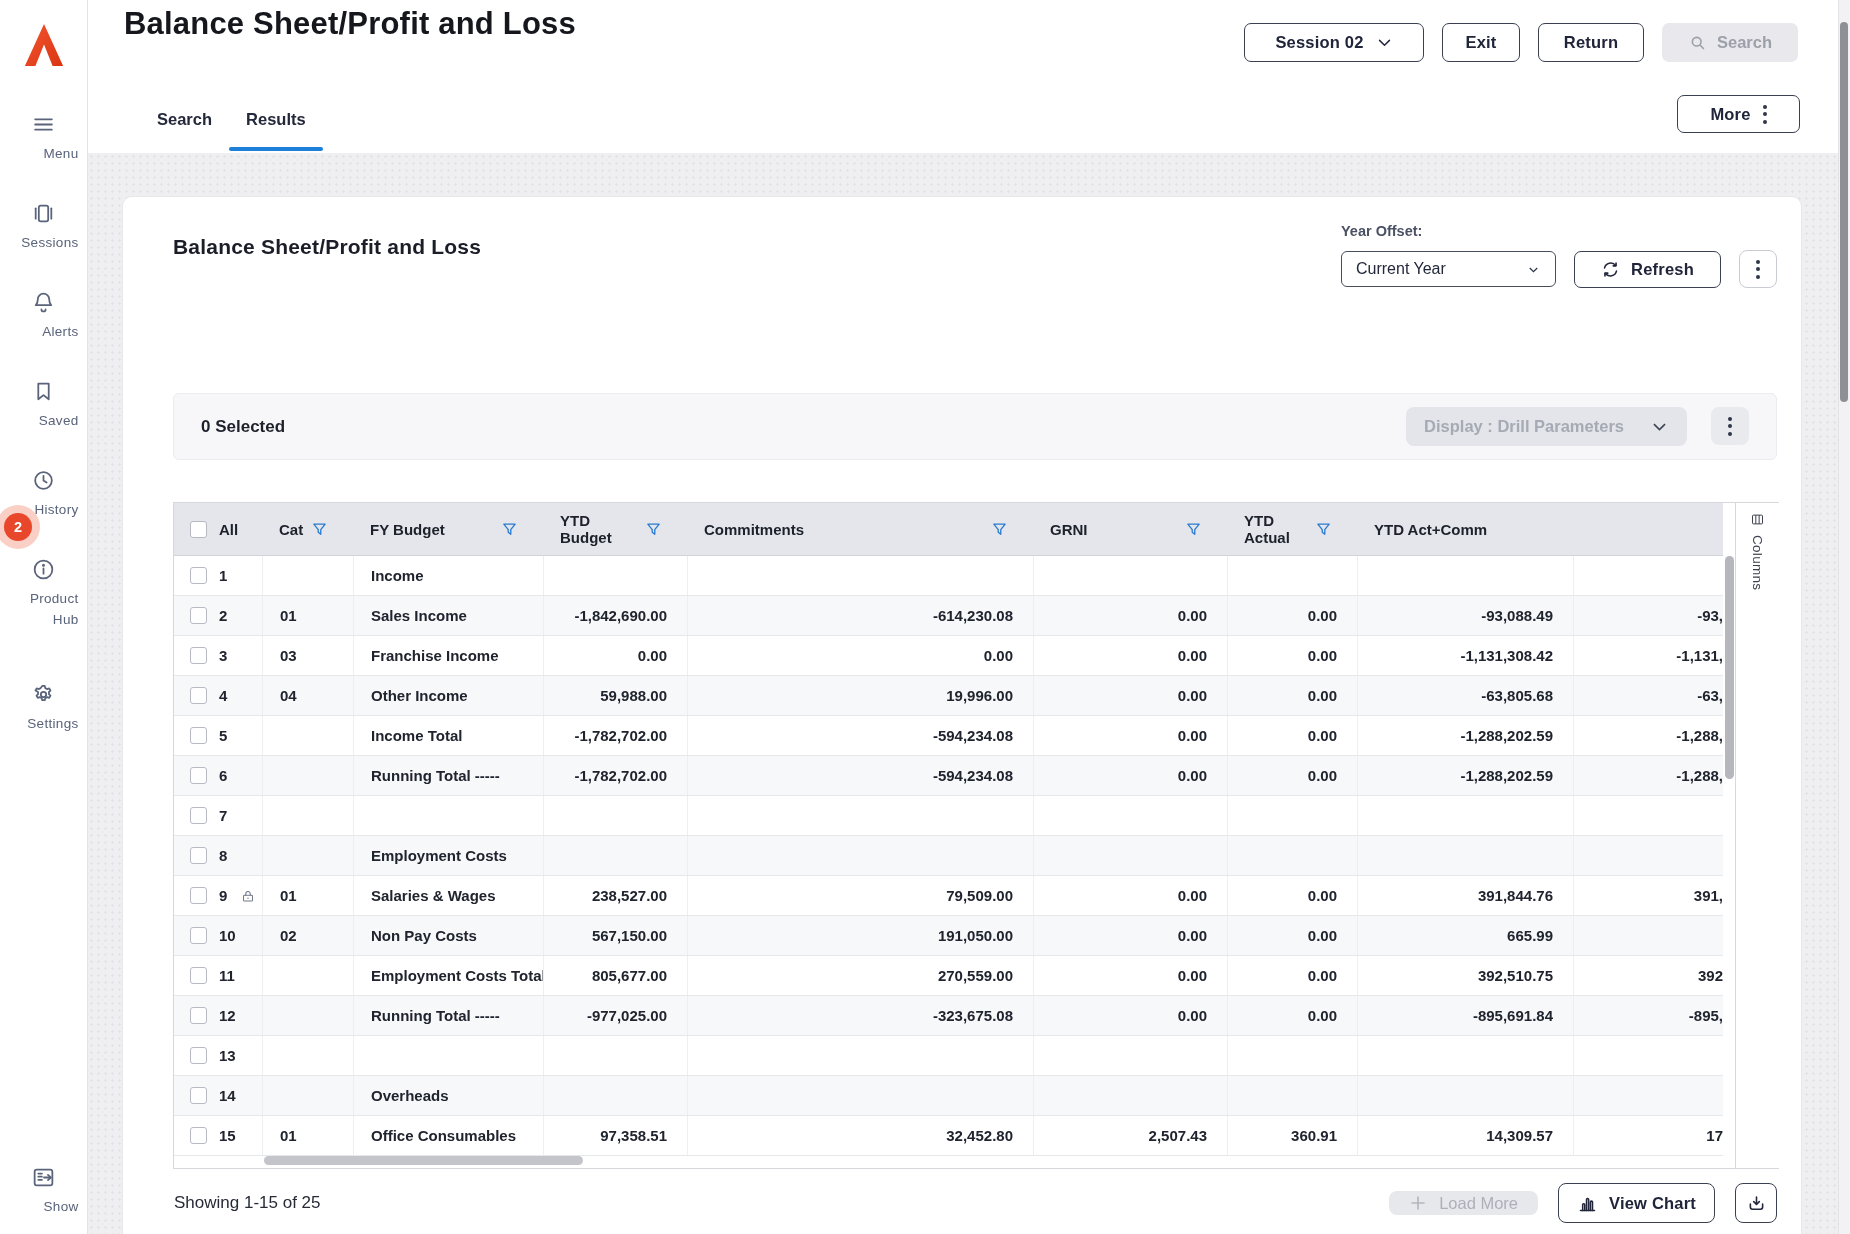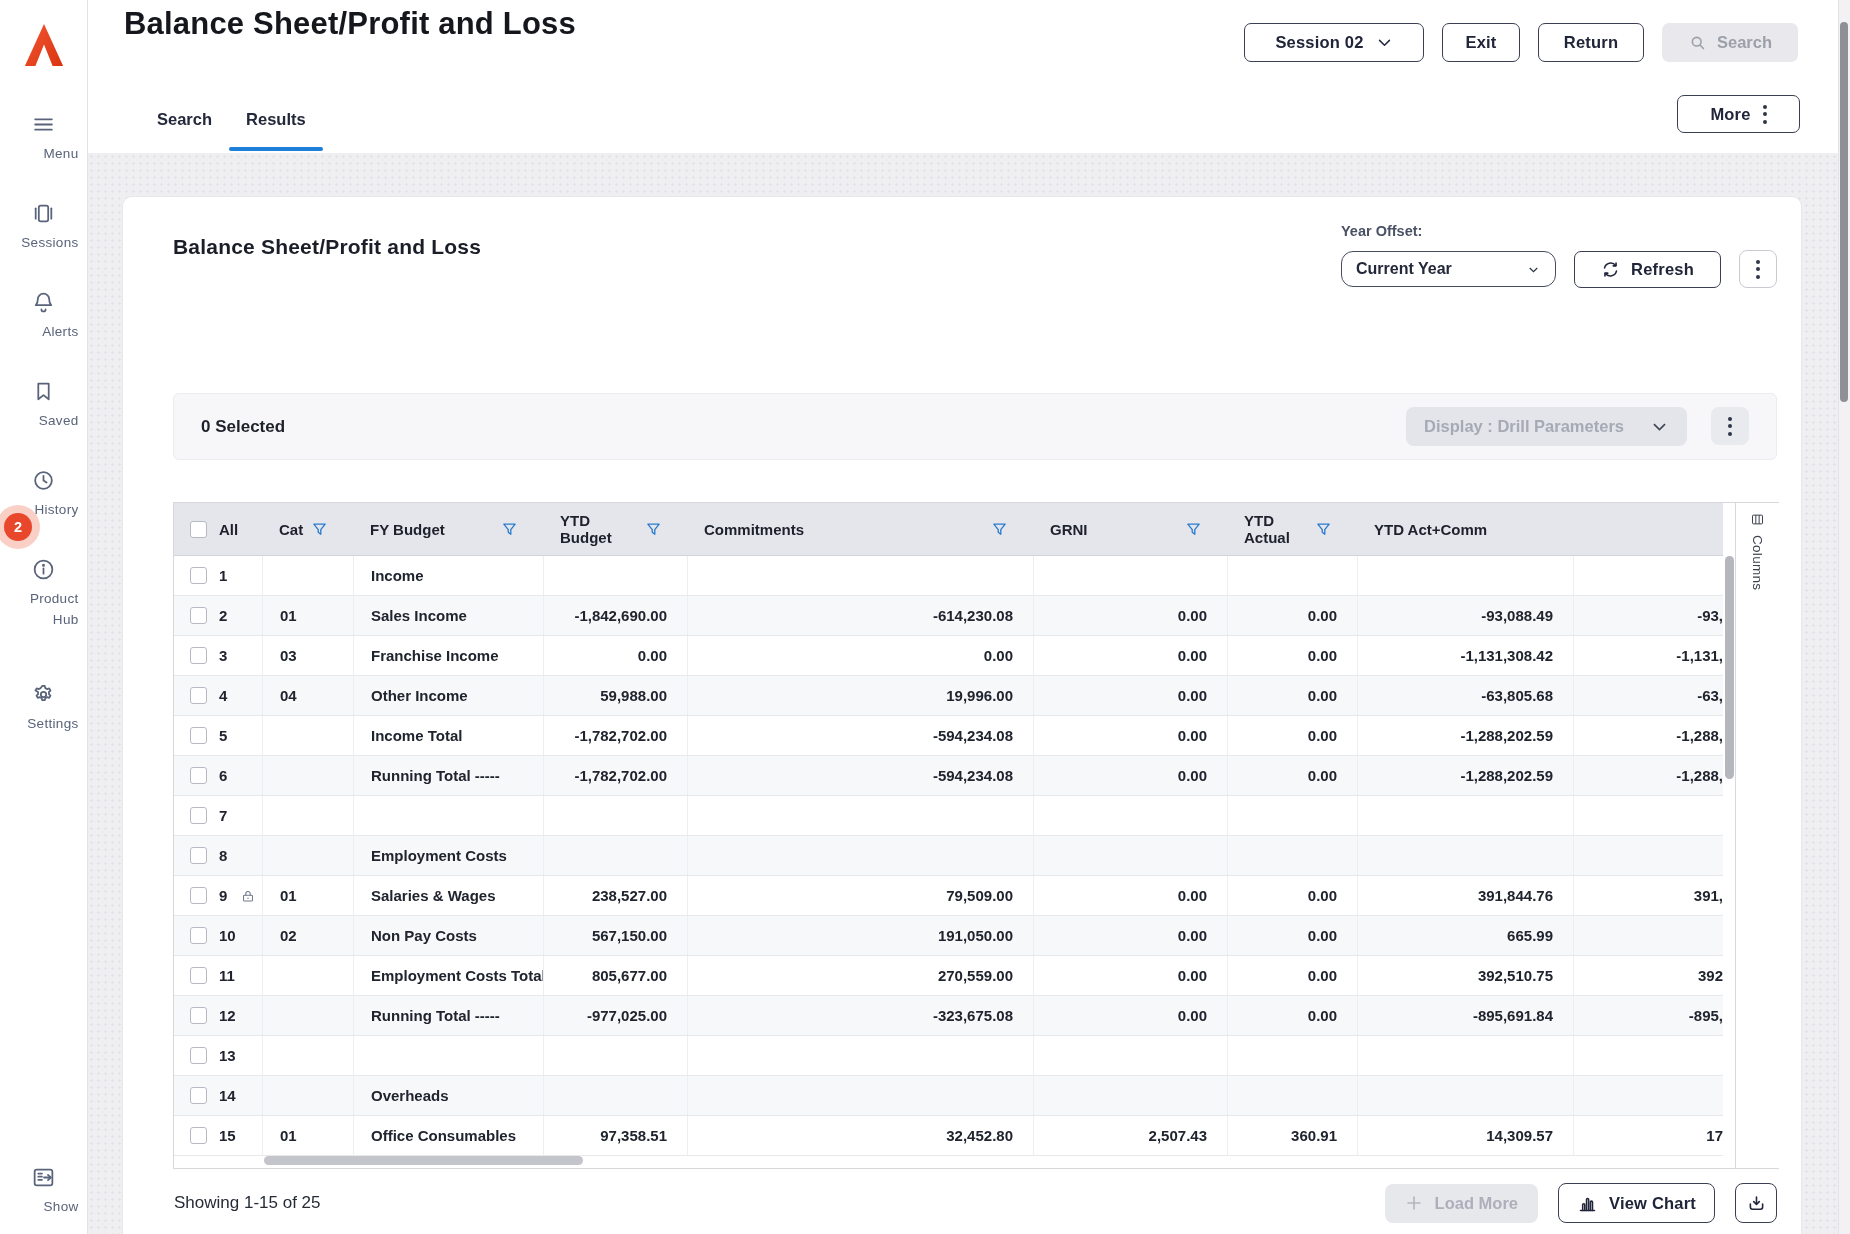--- a/index.html
+++ b/index.html
@@ -52,23 +52,23 @@
   
   .content { position:relative; height:1081px; background:#efeff2;
     background-image:radial-gradient(#e2e2e7 1px, transparent 1.2px); background-size:7px 7px; }
   .card { position:absolute; left:34px; top:43px; width:1680px; height:1060px; background:#fff;
     border:1px solid #e7e7eb; border-radius:10px 10px 0 0; }
   .card-inner { padding:26px 24px 0 50px; }
   .card-head { display:flex; justify-content:space-between; align-items:flex-start; }
   .card-heading { margin-top:12px; font-size:21px; font-weight:800; color:#1b1e28; letter-spacing:.2px; }
   .yo-label { font-size:14.5px; font-weight:600; color:#4a5164; margin-bottom:11px; }
   .controls-row { display:flex; align-items:center; gap:18px; }
-  .select-box { width:215px; height:36px; border:1.5px solid #474d5f; border-radius:12px;
+  .select-box { width:215px; height:36px; border:1.5px solid #474d5f; border-radius:6px;
     display:flex; align-items:center; justify-content:space-between; padding:0 14px;
-    font-size:16px; font-weight:700; color:#23283a; background:#fff; cursor:pointer; }
+    font-size:16px; font-weight:400; color:#23283a; background:#fff; cursor:pointer; }
   .select-box svg { stroke:#30364a; fill:none; stroke-width:2; }
   .btn-refresh { width:147px; height:37px; gap:11px; }
   .icon-btn { width:38px; height:38px; border:1.3px solid #c9cbd3; border-radius:8px; background:#fff;
     display:flex; align-items:center; justify-content:center; cursor:pointer; }
 
   .toolbar { margin-top:105px; height:67px; background:#f7f7f9; border:1px solid #ececf0;
     border-radius:6px; display:flex; align-items:center; justify-content:space-between; padding:0 27px; }
   .selected-text { font-size:17px; font-weight:800; color:#1d212b; }
   .toolbar-right { display:flex; align-items:flex-start; gap:24px; }
   .pill-disabled { height:39px; background:#e3e5ea; border-radius:8px; display:flex; align-items:center;
@@ -106,22 +106,22 @@
     display:flex; flex-direction:column; align-items:center; padding-top:9px; cursor:pointer; }
   .colstrip svg { width:15px; height:15px; stroke:#3c414d; fill:none; stroke-width:1.6; }
   .vtext { writing-mode:vertical-rl; font-size:13.5px; color:#3c414d; margin-top:8px; letter-spacing:.3px; }
   .hthumb { position:absolute; left:90px; bottom:3px; width:319px; height:9px; background:#c3c5ca;
     border-radius:5px; cursor:pointer; }
 
   
   .tfoot { margin-top:14px; display:flex; align-items:center; justify-content:space-between; }
   .showing { font-size:17px; color:#262b36; padding-left:1px; }
   .foot-right { display:flex; align-items:center; gap:20px; }
-  .btn-loadmore { height:39px; background:#e7e8ec; border:none; border-radius:8px; display:flex;
-    align-items:center; gap:12px; padding:8px 20px; font-size:16.5px; font-weight:700; color:#adb0ba; cursor:default; }
+  .btn-loadmore { height:24px; background:#e7e8ec; border:none; border-radius:8px; display:flex;
+    align-items:center; gap:12px; padding:8px 20px; font-size:16.5px; font-weight:400; color:#adb0ba; cursor:default; }
   .btn-loadmore svg { stroke:#b3b6bf; fill:none; stroke-width:2.2; stroke-linecap:round; }
   .btn-viewchart { height:40px; padding:12px 18px; gap:11px; border-radius:8px; font-weight:800; }
   .btn-download { width:42px; height:40px; border:1.6px solid #3a3f51; border-radius:8px; background:#fff;
     display:flex; align-items:center; justify-content:center; cursor:pointer; }
   .btn-download svg, .btn-viewchart svg { stroke:#20253a; fill:none; stroke-width:1.8;
     stroke-linecap:round; stroke-linejoin:round; }
 
   
   .winscroll { position:absolute; right:0; top:0; width:12px; height:100%; background:#f2f2f4;
     border-left:1px solid #e4e4e8; z-index:10; }

